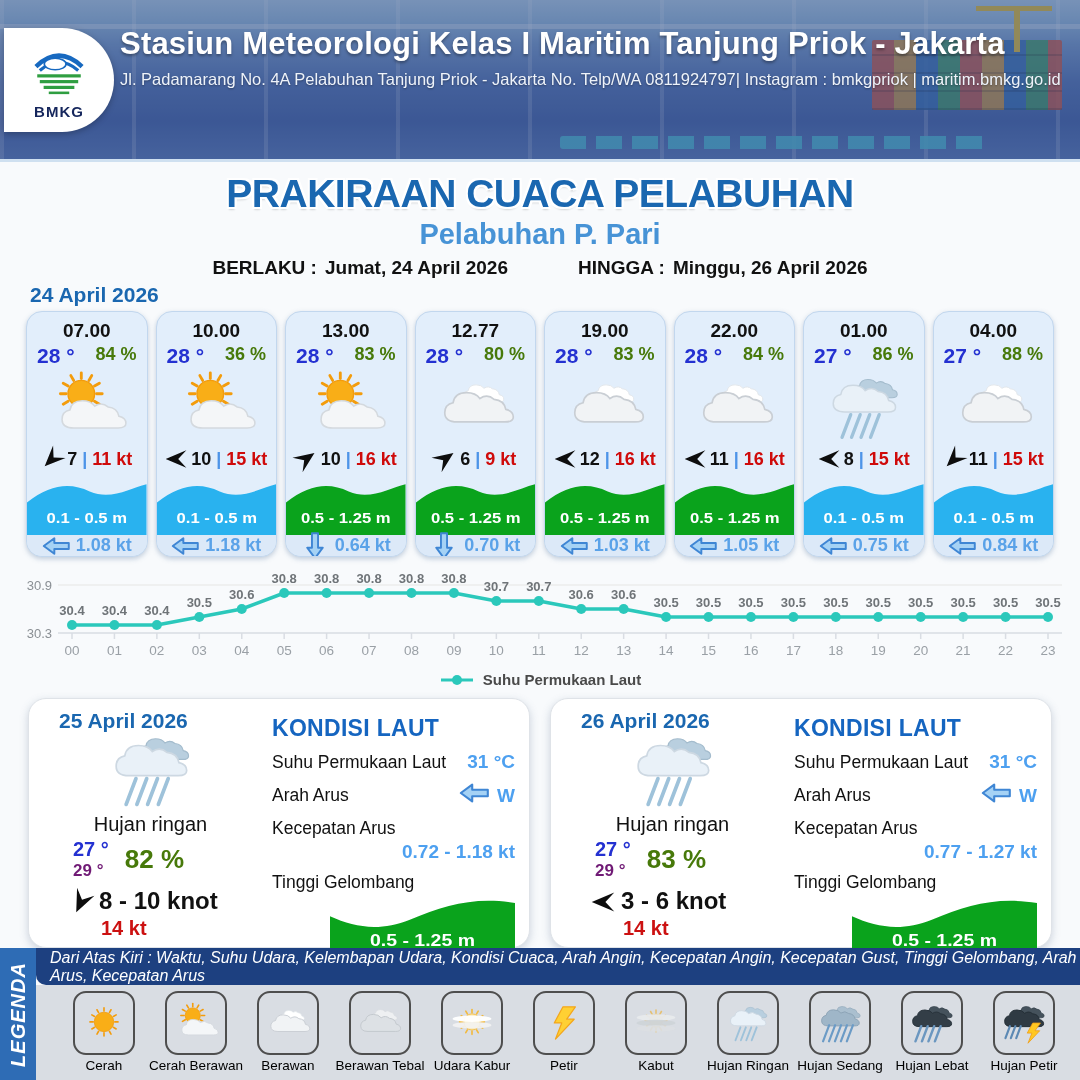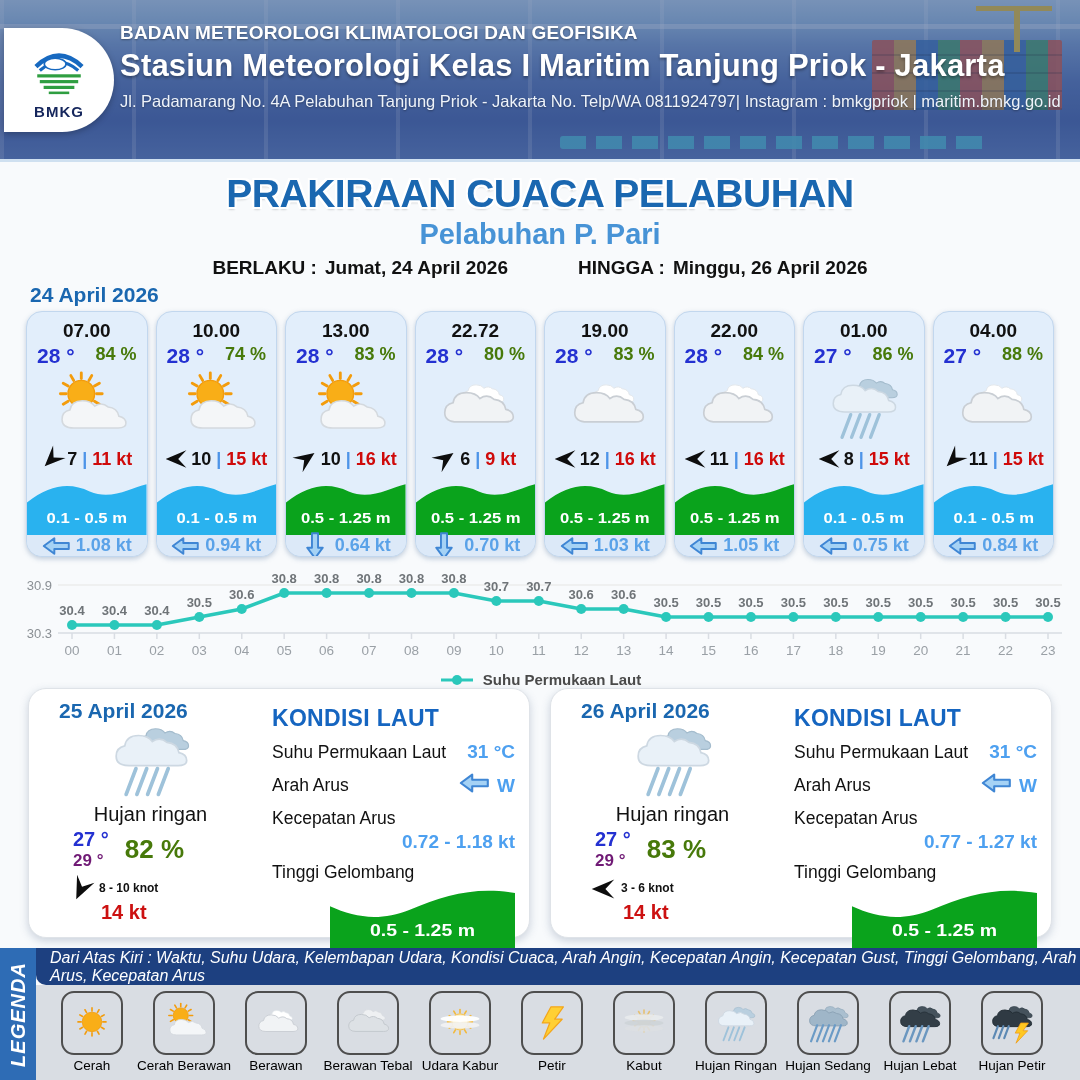--- a/index.html
+++ b/index.html
@@ -68,56 +68,56 @@
   .f-cur{flex:1;display:flex;align-items:center;justify-content:center;gap:6px;background:#dce9f8;}
   .f-carrow svg{width:28px;height:20px;display:block;}
   .f-cspd{font-size:18px;font-weight:bold;color:#5aa2e8;}
 
   
   .chart-wrap{margin:10px 14px 0 14px;}
   .chart-legend{display:flex;align-items:center;justify-content:center;gap:8px;margin-top:2px;
     font-size:15px;color:#4a4a4a;font-weight:bold;}
 
   
-  .days{display:flex;gap:20px;justify-content:center;}
+  .days{display:flex;gap:20px;justify-content:center;margin-top:10px;}
   .dcard{width:502px;height:250px;background:#fff;border:1px solid #dfe3e8;border-radius:18px;
     box-shadow:0 3px 8px rgba(100,120,150,.3);display:flex;padding:10px 14px;}
   .d-left{width:215px;display:flex;flex-direction:column;align-items:center;}
   .d-date{align-self:flex-start;margin-left:16px;font-size:21px;font-weight:bold;color:#1a67b0;}
   .d-icon svg{width:120px;height:86px;margin-top:-6px;}
   .d-cond{font-size:20px;color:#111;margin-top:-4px;}
   .d-temps{display:flex;align-items:center;gap:16px;margin-top:2px;align-self:flex-start;margin-left:30px;}
   .d-tcol{display:flex;flex-direction:column;line-height:1.15;}
   .d-tmin{color:#2431d1;font-weight:bold;font-size:20px;}
   .d-tmax{color:#701a75;font-weight:bold;font-size:17px;}
   .d-hum{color:#47790a;font-weight:bold;font-size:26px;}
   .d-wind{display:flex;align-items:center;gap:8px;margin-top:6px;align-self:flex-start;margin-left:26px;}
   .d-wind .f-warrow svg{width:24px;height:24px;}
-  .d-wspd{font-size:12px;font-weight:bold;color:#111;}
+  .d-wspd{font-size:24px;font-weight:bold;color:#111;}
   .d-gust{color:#cc1111;font-weight:bold;font-size:20px;align-self:flex-start;margin:2px 0 0 58px;}
   .d-right{flex:1;padding-left:14px;display:flex;flex-direction:column;}
   .d-sea-title{font-size:23px;font-weight:bold;color:#1565c0;letter-spacing:.3px;margin-top:6px;}
   .d-row{display:flex;justify-content:space-between;align-items:center;margin-top:9px;font-size:17.5px;color:#111;}
   .d-val{color:#4da0f0;font-weight:bold;font-size:19px;}
   .d-dir{display:flex;align-items:center;gap:8px;}
   .d-dir svg{width:30px;height:22px;}
   .d-spd-val{align-self:flex-end;color:#4da0f0;font-weight:bold;font-size:19px;margin-top:2px;}
   .d-wavebadge{align-self:flex-end;width:185px;height:70px;margin-top:0px;}
   .d-wavebadge svg{width:100%;height:100%;}
 
   
   .legend{position:absolute;left:0;right:0;bottom:0;height:132px;}
   .legend-strip{position:absolute;left:0;top:0;bottom:0;width:36px;background:#2e6cb5;
     display:flex;align-items:center;justify-content:center;}
   .legend-strip span{transform:rotate(-90deg);white-space:nowrap;color:#fff;font-weight:bold;
     font-style:italic;font-size:20px;letter-spacing:1px;}
   .legend-caption{margin-left:36px;height:37px;background:#1d4080;color:#fff;font-style:italic;
     font-size:16px;display:flex;align-items:center;padding-left:14px;border-radius:0 0 0 10px;}
   .legend-body{margin-left:36px;height:95px;background:#d9dde3;display:flex;
-    justify-content:flex-start;align-items:flex-start;padding:6px 10px 0 10px;}
+    justify-content:flex-end;align-items:flex-start;padding:6px 10px 0 10px;}
   .legend-item{display:flex;flex-direction:column;align-items:center;width:92px;}
   .legend-tile{width:62px;height:64px;border:2px solid #4e4e4e;border-radius:13px;
     display:flex;align-items:center;justify-content:center;}
   .legend-tile svg{width:54px;height:46px;}
   .legend-label{font-size:13.5px;color:#000;margin-top:3px;white-space:nowrap;}
 </style>
 </head>
 <body>
 
 <div class="page">
@@ -136,21 +136,20 @@
         <path d="M20 46 Q50 20 80 46" fill="none" stroke="#1769c0" stroke-width="5"></path>
         <ellipse cx="44" cy="36" rx="17" ry="9" fill="#ffffff" stroke="#1769c0" stroke-width="2.5"></ellipse>
         <rect x="16" y="52" width="68" height="5" fill="#2f9e41"></rect>
         <rect x="20" y="61" width="60" height="5" fill="#2f9e41"></rect>
         <rect x="26" y="70" width="48" height="5" fill="#2f9e41"></rect>
         <rect x="34" y="79" width="32" height="4" fill="#2f9e41"></rect>
       </svg>
       <div class="logo-text">BMKG</div>
     </div>
     <div class="hdr-text">
-      <div class="hdr-agency">BADAN METEOROLOGI KLIMATOLOGI DAN GEOFISIKA</div>
       <div class="hdr-station">Stasiun Meteorologi Kelas I Maritim Tanjung Priok - Jakarta</div>
       <div class="hdr-address">Jl. Padamarang No. 4A Pelabuhan Tanjung Priok - Jakarta No. Telp/WA 0811924797| Instagram : bmkgpriok | maritim.bmkg.go.id</div>
     </div>
   </div>
 
   <div class="title-wrap">
     <div class="title-main">PRAKIRAAN CUACA PELABUHAN</div>
     <div class="title-sub">Pelabuhan P. Pari</div>
     <div class="validity">
       <div><b>BERLAKU :</b><span class="val">Jumat, 24 April 2026</span></div>
@@ -209,21 +208,21 @@
             </svg>
           </span>
       <span class="f-cspd">1.08 kt</span>
     </div>
   </div>
 
   <div class="fcard">
     <div class="f-time">10.00</div>
     <div class="f-row">
       <span class="f-temp">28 °</span>
-      <span class="f-hum">74 %</span>
+      <span class="f-hum">36 %</span>
     </div>
     <div class="f-icon">
           <svg viewBox="0 0 100 80">
             <line x1="60" y1="26" x2="66" y2="26" stroke="#f39c0c" stroke-width="3" stroke-linecap="round"></line>
             <line x1="57.85640646055102" y1="34" x2="63.05255888325765" y2="37" stroke="#f39c0c" stroke-width="3" stroke-linecap="round"></line>
             <line x1="52" y1="39.856406460551014" x2="55" y2="45.052558883257646" stroke="#f39c0c" stroke-width="3" stroke-linecap="round"></line>
             <line x1="44" y1="42" x2="44" y2="48" stroke="#f39c0c" stroke-width="3" stroke-linecap="round"></line>
             <line x1="36" y1="39.85640646055102" x2="33.00000000000001" y2="45.05255888325765" stroke="#f39c0c" stroke-width="3" stroke-linecap="round"></line>
             <line x1="30.14359353944898" y1="34" x2="24.947441116742347" y2="37" stroke="#f39c0c" stroke-width="3" stroke-linecap="round"></line>
             <line x1="28" y1="26.000000000000004" x2="22" y2="26.000000000000004" stroke="#f39c0c" stroke-width="3" stroke-linecap="round"></line>
@@ -253,21 +252,21 @@
             <path d="M0 30 C24 10 44 8 64 18 C86 28 106 14 122 10 L122 66 L0 66 Z" fill="#29b2ef"></path>
             <text x="61" y="52" text-anchor="middle" fill="#fff" font-size="17" font-weight="bold">0.1 - 0.5 m</text>
           </svg>
         </div>
     <div class="f-cur">
       <span class="f-carrow">
             <svg viewBox="0 0 100 72" style="transform:rotate(0deg)">
               <polygon points="6,36 44,8 44,25 96,25 96,47 44,47 44,64" fill="#a5d2f5" stroke="#3f86d4" stroke-width="7" stroke-linejoin="round"></polygon>
             </svg>
           </span>
-      <span class="f-cspd">0.94 kt</span>
+      <span class="f-cspd">1.18 kt</span>
     </div>
   </div>
 
   <div class="fcard">
     <div class="f-time">13.00</div>
     <div class="f-row">
       <span class="f-temp">28 °</span>
       <span class="f-hum">83 %</span>
     </div>
     <div class="f-icon">
@@ -310,21 +309,21 @@
       <span class="f-carrow">
             <svg viewBox="0 0 100 72" style="transform:rotate(-90deg)">
               <polygon points="6,36 44,8 44,25 96,25 96,47 44,47 44,64" fill="#a5d2f5" stroke="#3f86d4" stroke-width="7" stroke-linejoin="round"></polygon>
             </svg>
           </span>
       <span class="f-cspd">0.64 kt</span>
     </div>
   </div>
 
   <div class="fcard">
-    <div class="f-time">22.72</div>
+    <div class="f-time">12.77</div>
     <div class="f-row">
       <span class="f-temp">28 °</span>
       <span class="f-hum">80 %</span>
     </div>
     <div class="f-icon">
           <svg viewBox="0 0 100 80">
             <g transform="translate(34 12) scale(0.52)">
               <path d="M22 44 Q7 44 7 33 Q7 23 17 21 Q19 9 33 9 Q44 9 49 16 Q58 10 66 17 Q78 18 80 29 Q89 31 89 38 Q89 44 79 44 Z" fill="#ffffff" stroke="#e3e7eb" stroke-width="2"></path>
             </g>
             <g transform="translate(12 17) scale(0.88)">

